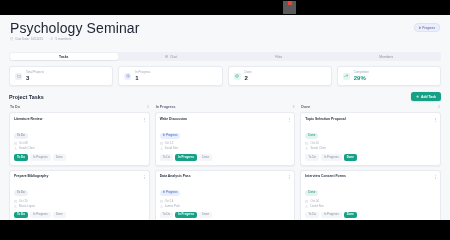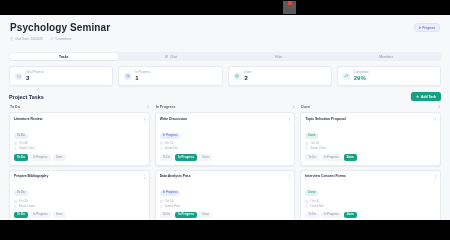--- a/index.html
+++ b/index.html
@@ -37,21 +37,21 @@
   }
 
   
   .header {
     position: relative;
     padding: 8px 10px 0 10px;
     height: 33px;
   }
   .title-row { display: flex; align-items: flex-start; justify-content: space-between; }
   .proj-title {
-    font-size: 10px; font-weight: bold; color: #1d2433;
+    font-size: 14px; font-weight: normal; color: #1d2433;
     letter-spacing: .1px; line-height: 10px; text-align: center;
   }
   .status-pill {
     font-size: 3.2px; color: #4a5a9b;
     background: #eceffb; border: 0.4px solid #dde2f5;
     border-radius: 4px; padding: 1.6px 4px; line-height: 4px;
     white-space: nowrap;
   }
   .meta-row {
     display: flex; align-items: center; gap: 7px;

